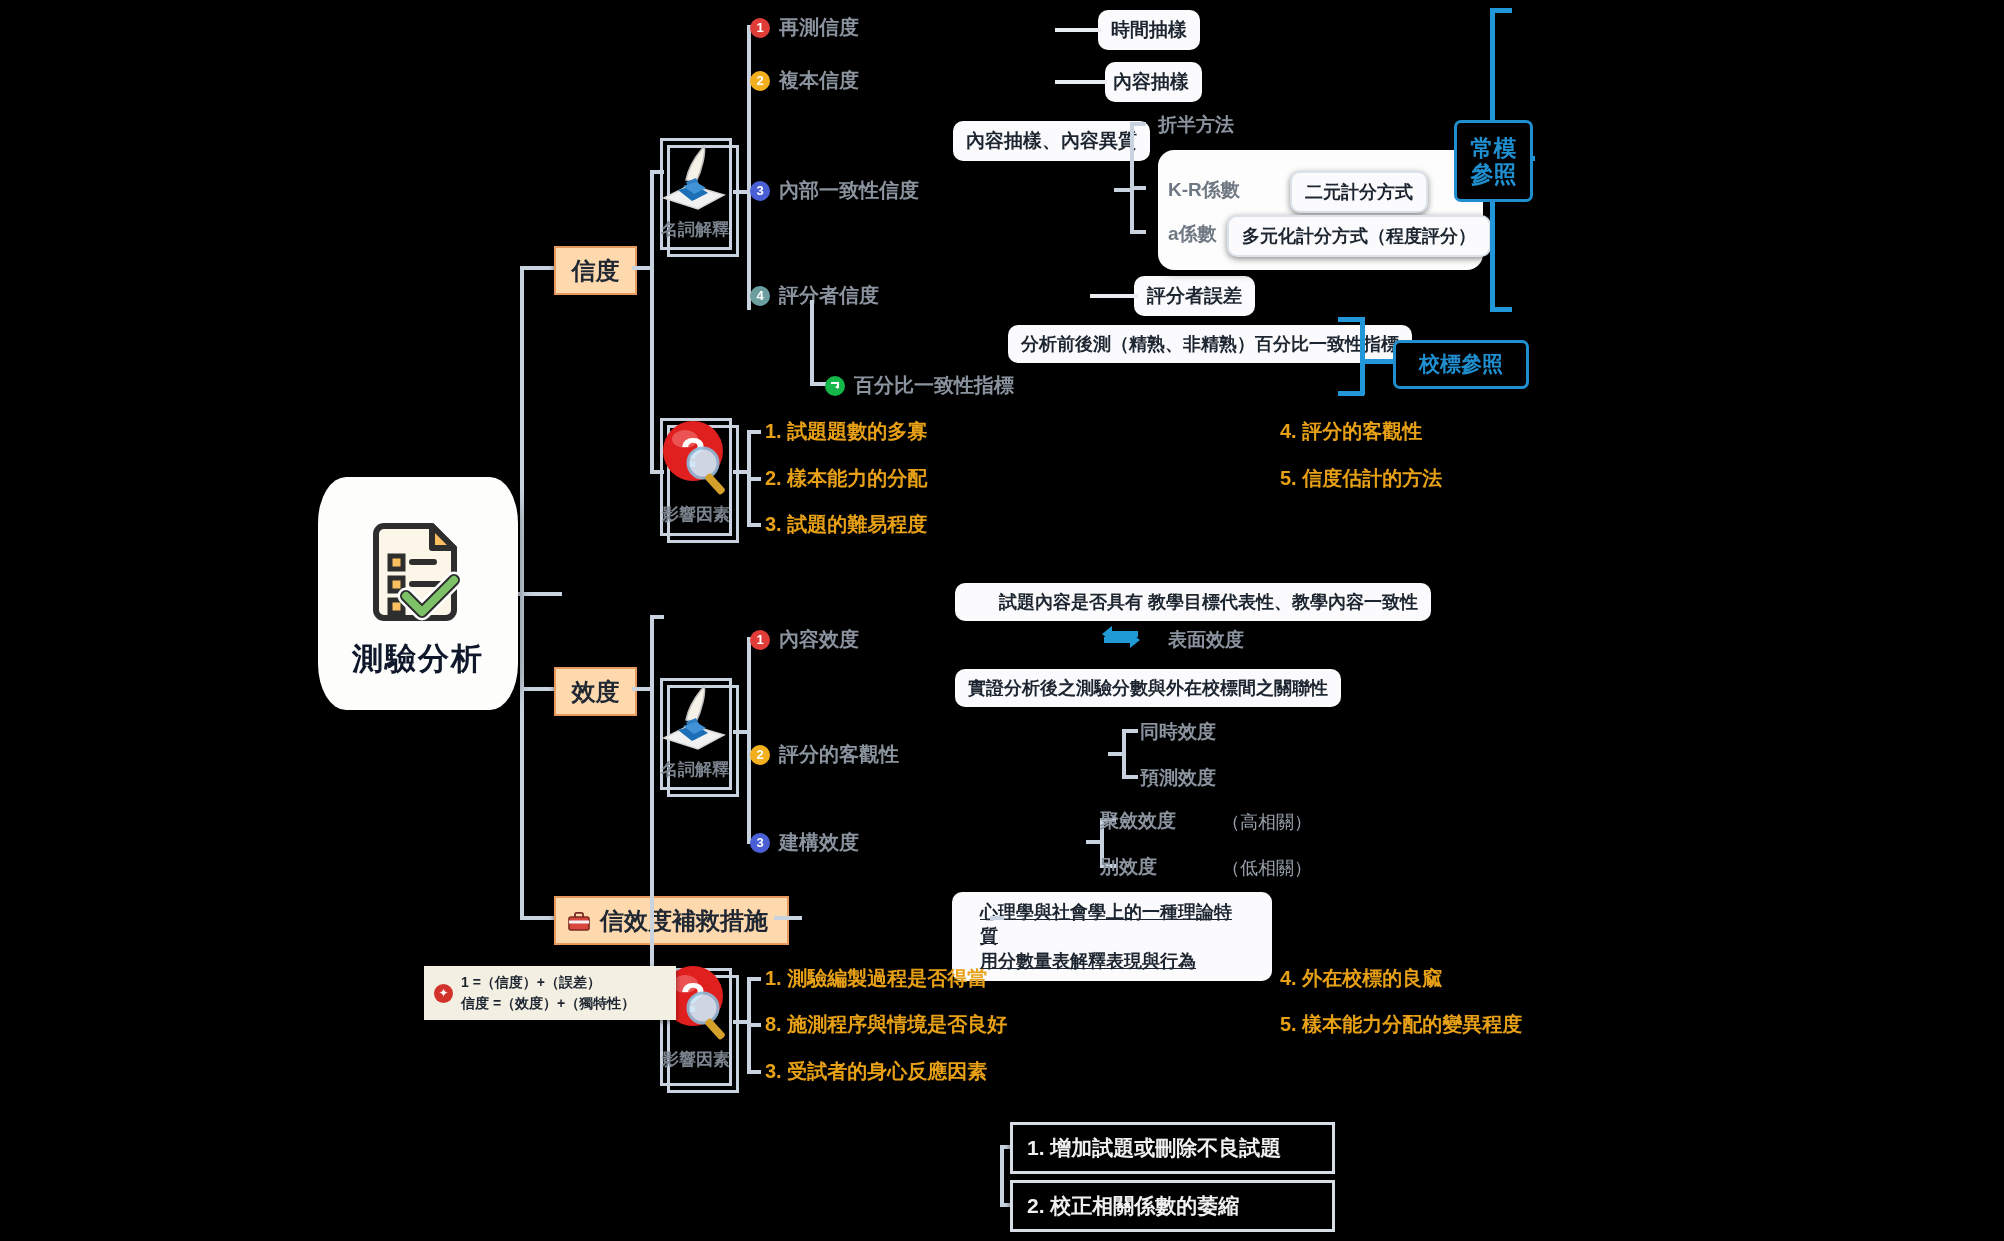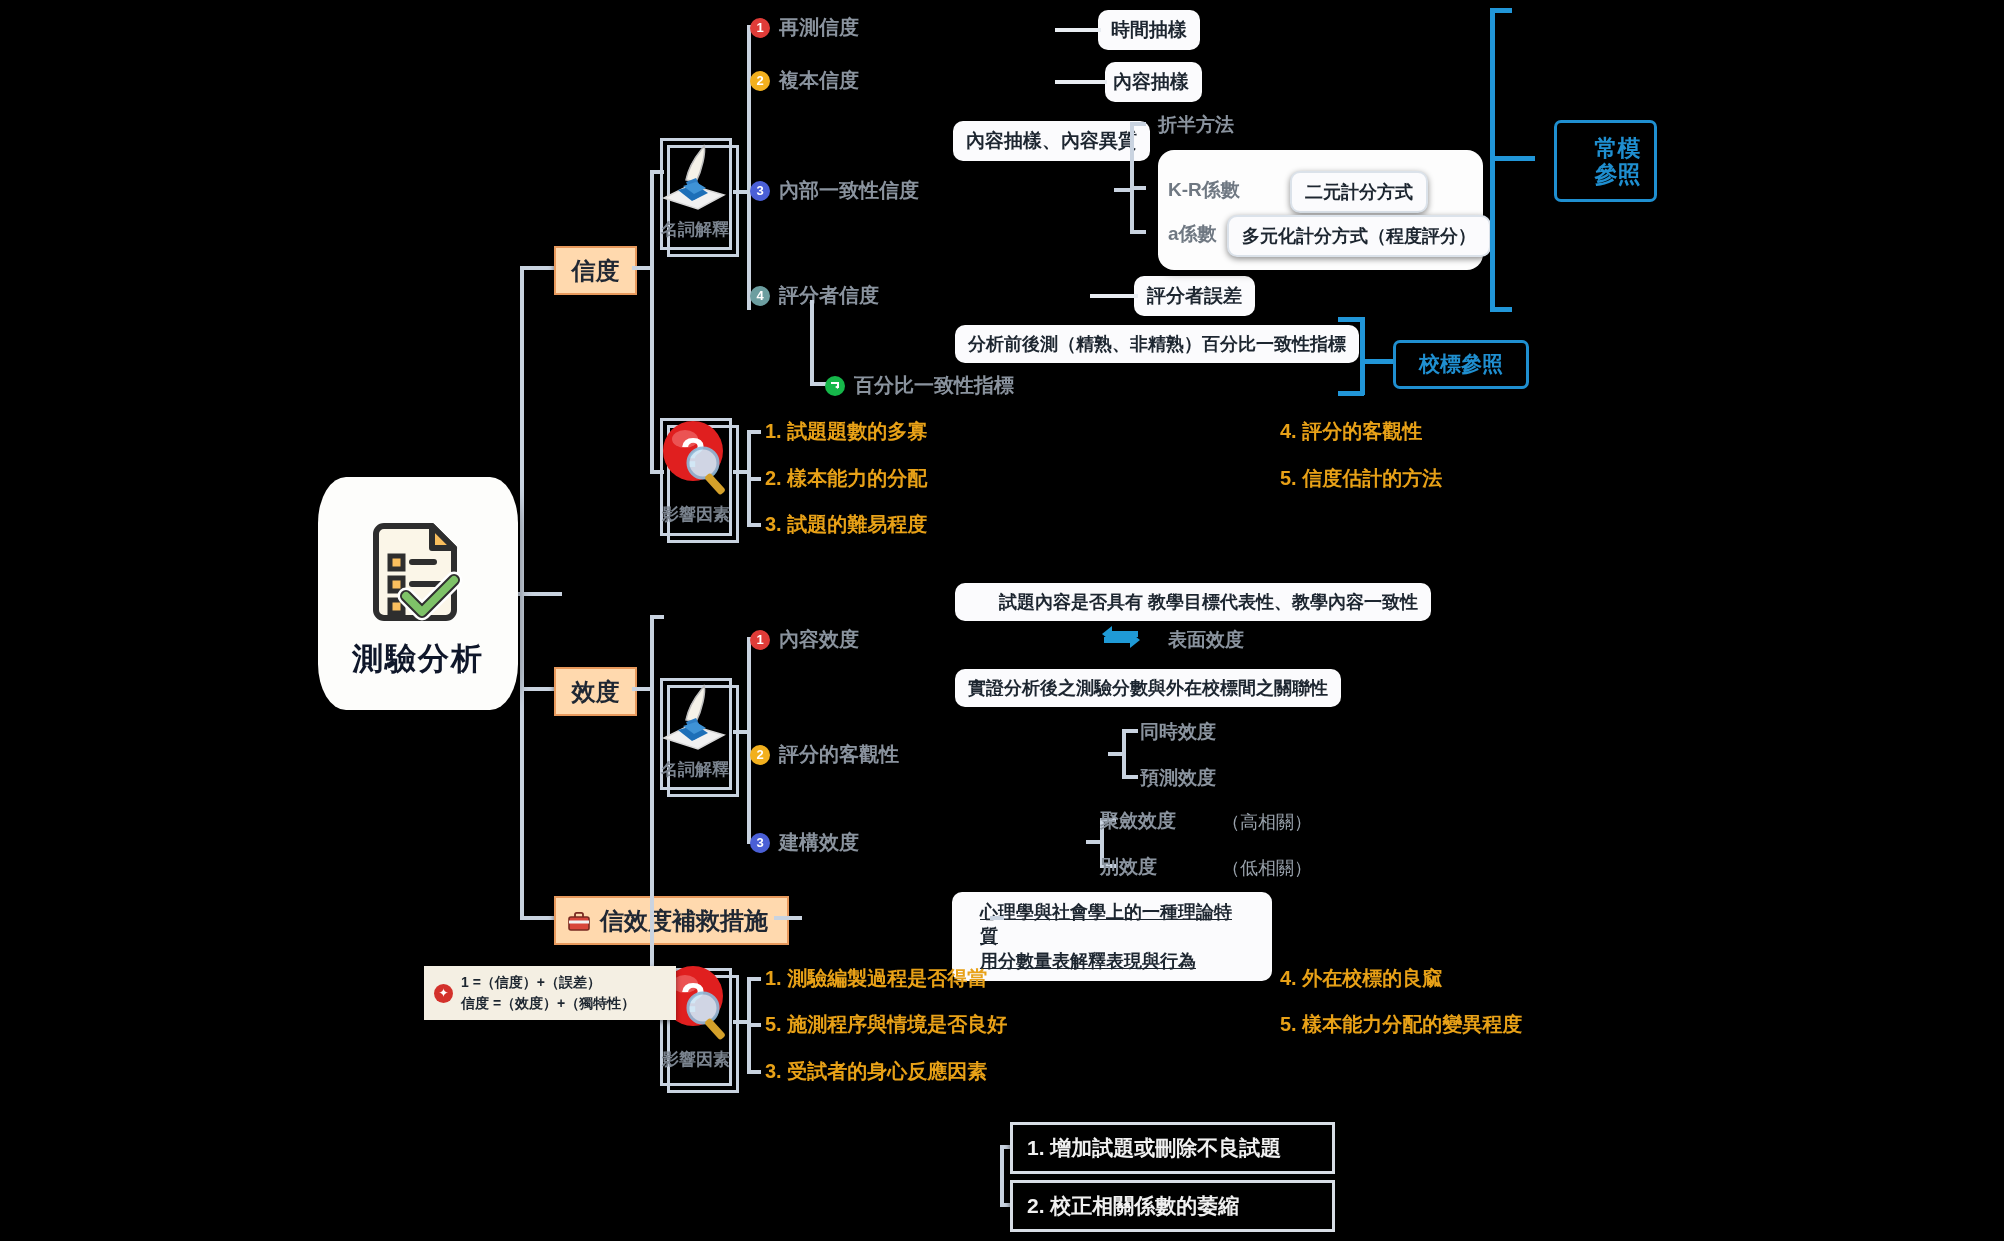--- a/index.html
+++ b/index.html
@@ -67,21 +67,21 @@
 
   
   #krpanel{position:absolute;left:1158px;top:150px;width:325px;height:120px;
            background:#fdfdfd;border-radius:16px;box-shadow:0 3px 8px rgba(0,0,0,.45);}
 
   
   .bluebox{position:absolute;border:3px solid #1f8fd0;border-radius:7px;
            color:#1f8fd0;font-weight:700;display:flex;align-items:center;
            justify-content:center;text-align:center;line-height:1.15;
            background:#000;}
-  #norm-ref{left:1554px;top:120px;width:73px;height:76px;font-size:23px;padding-left:24px;}
+  #norm-ref{left:1454px;top:120px;width:73px;height:76px;font-size:23px;}
   #crit-ref{left:1393px;top:340px;width:130px;height:43px;font-size:21px;}
 
   
   .factor{position:absolute;color:#e8a117;font-size:20px;font-weight:700;white-space:nowrap;}
 
   
   #formula{position:absolute;left:424px;top:966px;width:232px;height:54px;
            background:#f4efe3;display:flex;align-items:center;gap:8px;
            padding:0 10px;box-shadow:0 2px 5px rgba(0,0,0,.45);}
   #formula .ftxt{font-size:14px;color:#1d2630;font-weight:700;line-height:1.5;}
@@ -215,21 +215,21 @@
 <div class="gnode" style="left:825px;top:372px;">
   <span class="num n5" style="font-size:0;position:relative;">
     <svg viewBox="0 0 20 20" width="20" height="20">
         <circle cx="10" cy="10" r="9" fill="#16b74a"></circle>
         <path d="M6 7h7v5" fill="none" stroke="#fff" stroke-width="2"></path>
         <path d="M13 13l-3-2 3-2z" fill="#fff"></path>
       </svg>
   </span>
   <span>百分比一致性指標</span>
 </div>
-<div class="bubble bub-md" style="left:955px;top:325px;">分析前後測（精熟、非精熟）百分比一致性指標</div>
+<div class="bubble bub-md" style="left:1008px;top:325px;">分析前後測（精熟、非精熟）百分比一致性指標</div>
 
 <div class="ln lnv lnblue abs" style="left:1490px;top:8px;height:304px;width:5px;"></div>
 <div class="ln lnh lnblue abs" style="left:1490px;top:8px;width:22px;height:5px;"></div>
 <div class="ln lnh lnblue abs" style="left:1490px;top:307px;width:22px;height:5px;"></div>
 <div class="ln lnh lnblue abs" style="left:1495px;top:156px;width:40px;height:5px;"></div>
 <div id="norm-ref" class="bluebox">
   <span style="white-space:pre-line;">常模
 參照</span>
 </div>
 
@@ -350,21 +350,21 @@
   <span class="iconcap">影響因素</span>
 </div>
 
 <div class="ln lnh abs" style="left:733px;top:1020px;width:16px;"></div>
 <div class="ln lnv abs" style="left:747px;top:977px;height:95px;"></div>
 <div class="ln lnh abs" style="left:747px;top:977px;width:14px;"></div>
 <div class="ln lnh abs" style="left:747px;top:1023px;width:14px;"></div>
 <div class="ln lnh abs" style="left:747px;top:1070px;width:14px;"></div>
 
 <div class="factor" style="left:765px;top:965px;">1. 測驗編製過程是否得當</div>
-<div class="factor" style="left:765px;top:1011px;">5. 施測程序與情境是否良好</div>
+<div class="factor" style="left:765px;top:1011px;">8. 施測程序與情境是否良好</div>
 <div class="factor" style="left:765px;top:1058px;">3. 受試者的身心反應因素</div>
 <div class="factor" style="left:1280px;top:965px;">4. 外在校標的良窳</div>
 <div class="factor" style="left:1280px;top:1011px;">5. 樣本能力分配的變異程度</div>
 
 <div class="ln lnh abs" style="left:774px;top:916px;width:28px;"></div>
 <div class="ln lnv abs" style="left:1000px;top:1145px;height:58px;"></div>
 <div class="ln lnh abs" style="left:1000px;top:1145px;width:14px;"></div>
 <div class="ln lnh abs" style="left:1000px;top:1203px;width:14px;"></div>
 <div class="ln lnh abs" style="left:990px;top:916px;width:14px;"></div>
 

